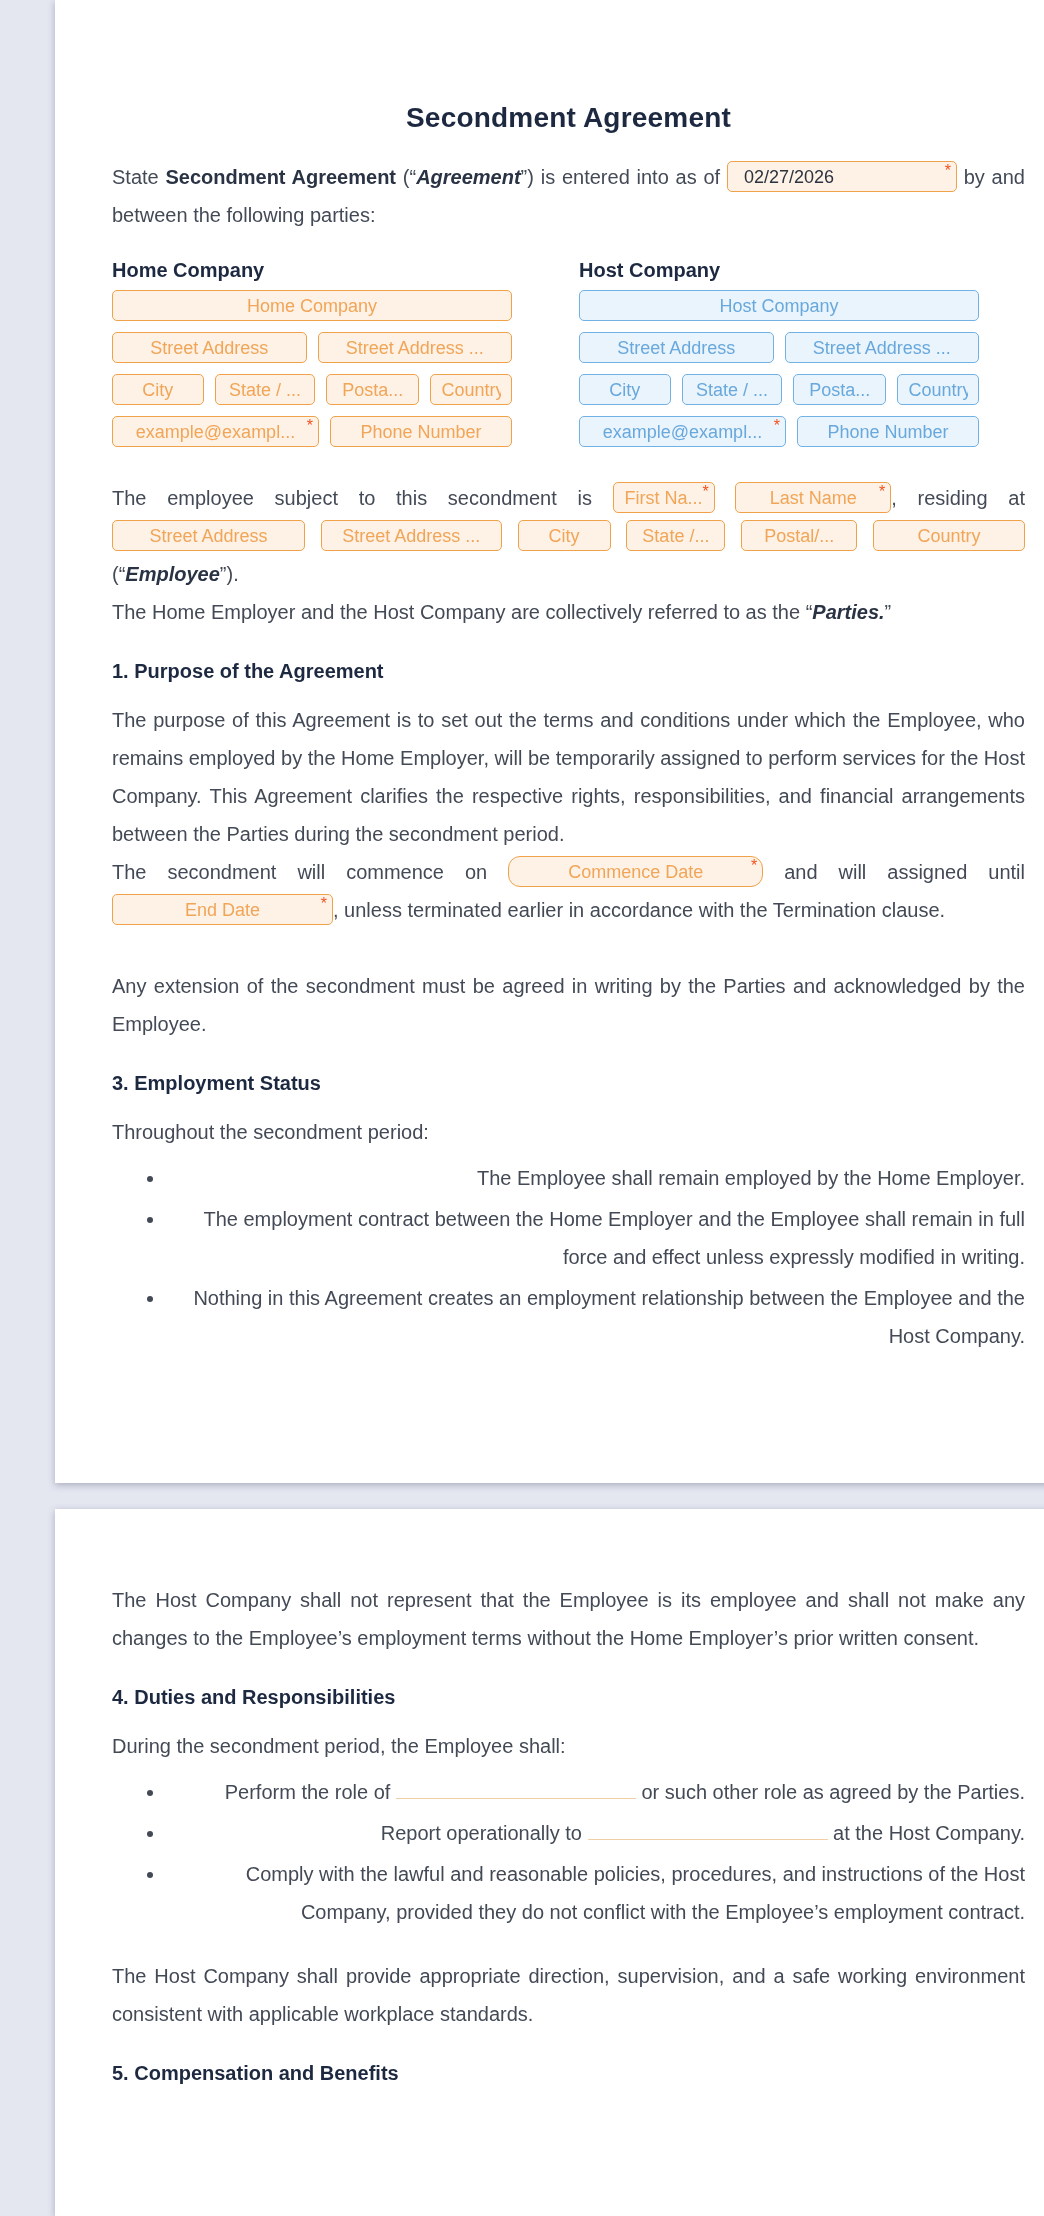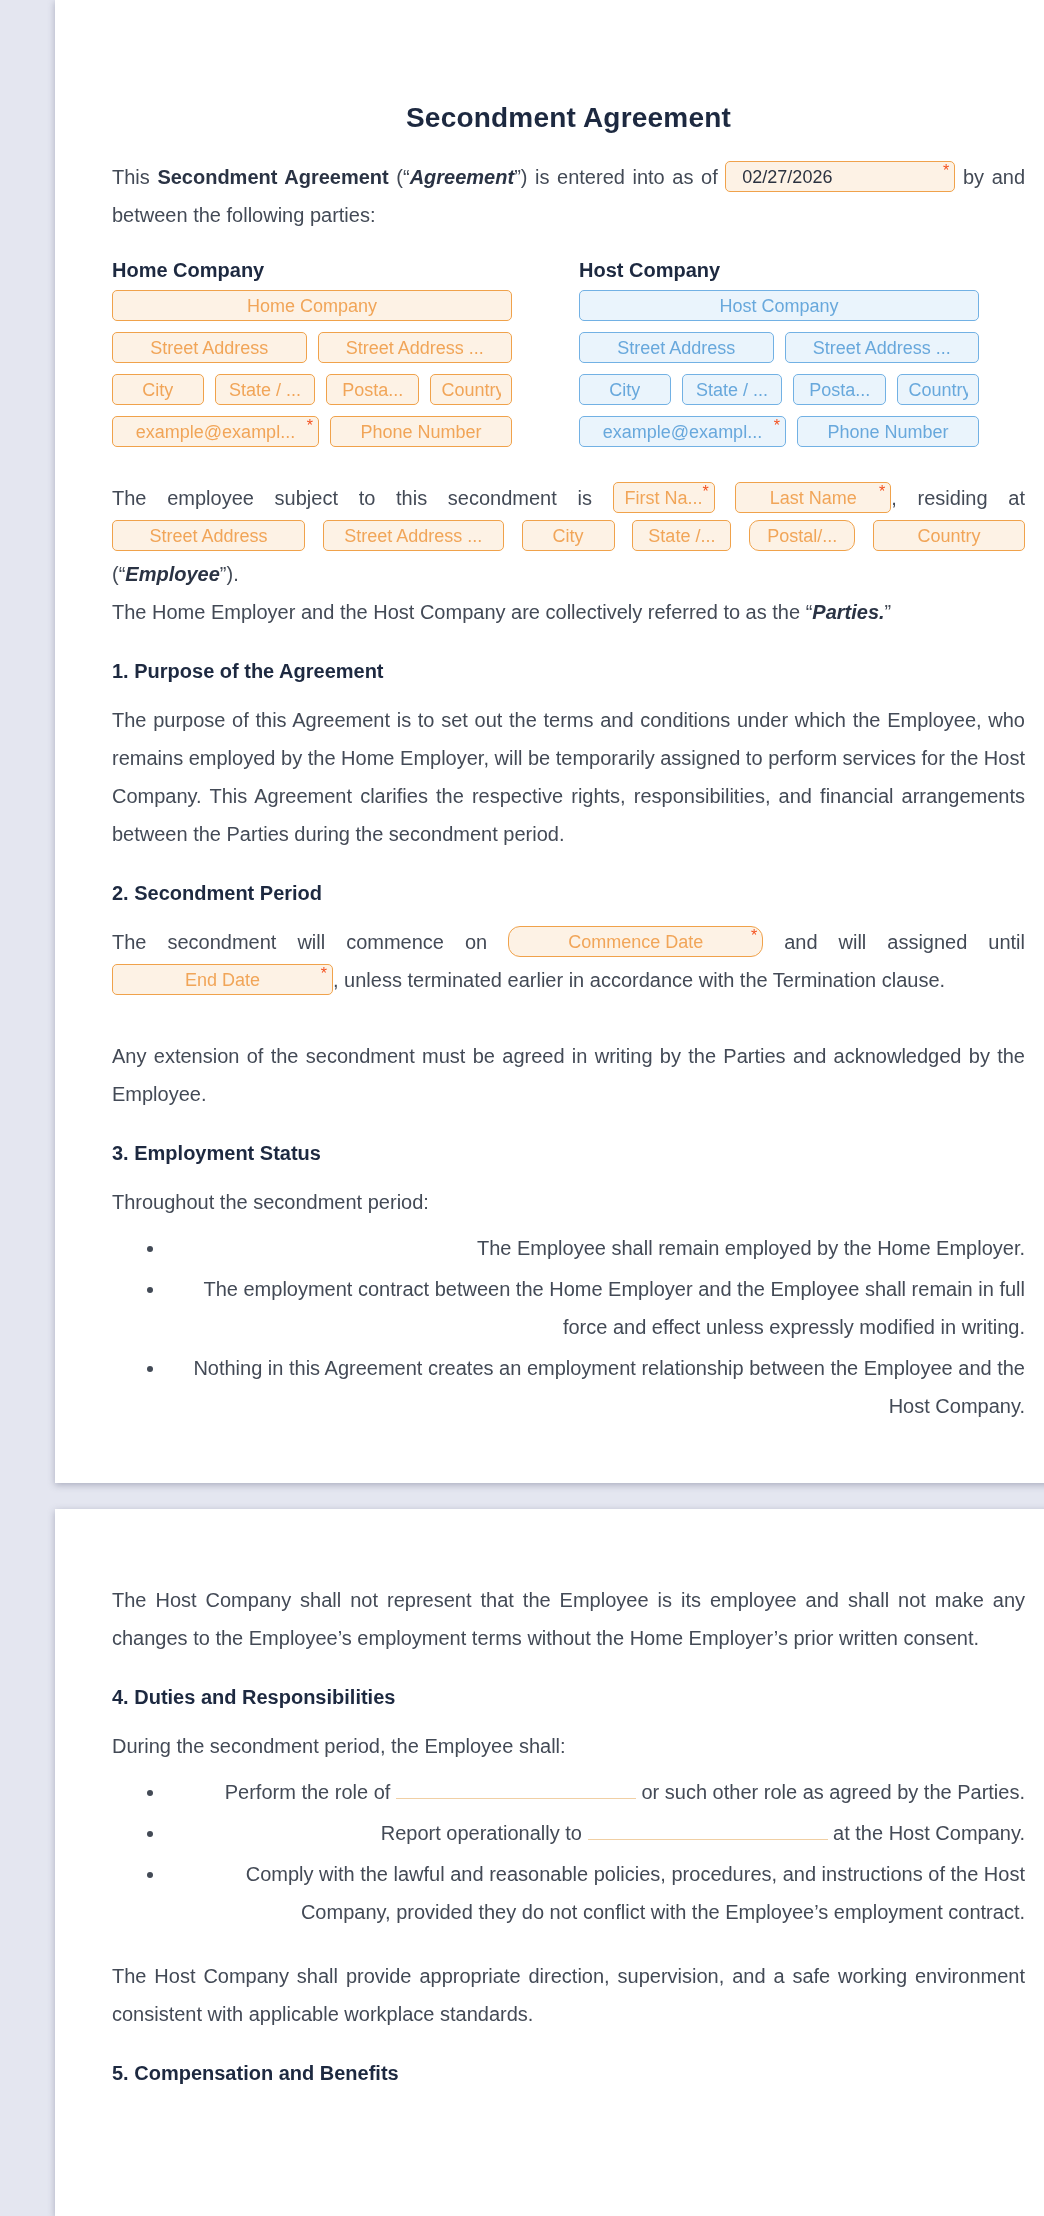--- a/index.html
+++ b/index.html
@@ -46,21 +46,21 @@
   }
   .if { display:inline-flex; vertical-align:middle; margin-top:-4px;align-items:center; }
 
   .w-date     { width:230px; }
   .w-first    { width:102px; }
   .w-last     { width:156px; }
   .w-street   { width:193px; }
   .w-street2  { width:181px; }
   .w-city-i   { width:93px;  }
   .w-state-i  { width:99px;  }
-  .w-postal-i { width:106px;border-radius:10px; }
+  .w-postal-i { width:116px; }
   .w-country-i{ width:152px; }
   .w-commence { width:255px;border-radius:12px; }
   .w-end      { width:221px; }
 
   
   .cols { display:flex; gap:67px; margin:0 0 32px; width:867px; }
   .col  { width:400px; flex:0 0 400px; }
   .col-h { font-weight:700; color:#1d2940; font-size:20px; line-height:28px; margin:0 0 6px; }
   .frow { display:flex; gap:11px; margin-top:11px; }
   .fx-half    { flex:1 1 0; }
@@ -82,21 +82,21 @@
 </style>
 </head>
 <body>
 
 <div class="stage">
 
   <div class="sheet sheet-1">
 
     <h1 class="doc-title">Secondment Agreement</h1>
 
-    <p class="para"><span>This </span><span class="b">Secondment Agreement</span><span> (“</span><span class="bi">Agreement</span><span>”) is entered into as of </span><span class="field orange filled if w-date">
+    <p class="para"><span>State </span><span class="b">Secondment Agreement</span><span> (“</span><span class="bi">Agreement</span><span>”) is entered into as of </span><span class="field orange filled if w-date">
           <span class="ph">02/27/2026</span>
           <span class="req">*</span>
         </span><span> by and between the following parties:</span></p>
 
     <div class="cols">
 
       <div class="col">
         <div class="col-h">Home Company</div>
         <div class="field orange">
             <span class="ph">Home Company</span>
@@ -192,21 +192,20 @@
           <span class="ph">Postal/...</span>
         </span> <span class="field orange if w-country-i">
           <span class="ph">Country</span>
         </span><span> (“</span><span class="bi">Employee</span><span>”).</span></p>
 
     <p class="para no-gap"><span>The Home Employer and the Host Company are collectively referred to as the “</span><span class="bi">Parties.</span><span>”</span></p>
 
     <div class="h-sec">1. Purpose of the Agreement</div>
     <p class="para no-gap">The purpose of this Agreement is to set out the terms and conditions under which the Employee, who remains employed by the Home Employer, will be temporarily assigned to perform services for the Host Company. This Agreement clarifies the respective rights, responsibilities, and financial arrangements between the Parties during the secondment period.</p>
 
-    <div class="h-sec">2. Secondment Period</div>
     <p class="para gap-lg"><span>The secondment will commence on </span><span class="field orange if w-commence">
           <span class="ph">Commence Date</span>
           <span class="req">*</span>
         </span><span> and will assigned until </span><span class="field orange if w-end">
           <span class="ph">End Date</span>
           <span class="req">*</span>
         </span><span>, unless terminated earlier in accordance with the Termination clause.</span></p>
 
     <p class="para no-gap">Any extension of the secondment must be agreed in writing by the Parties and acknowledged by the Employee.</p>
 

